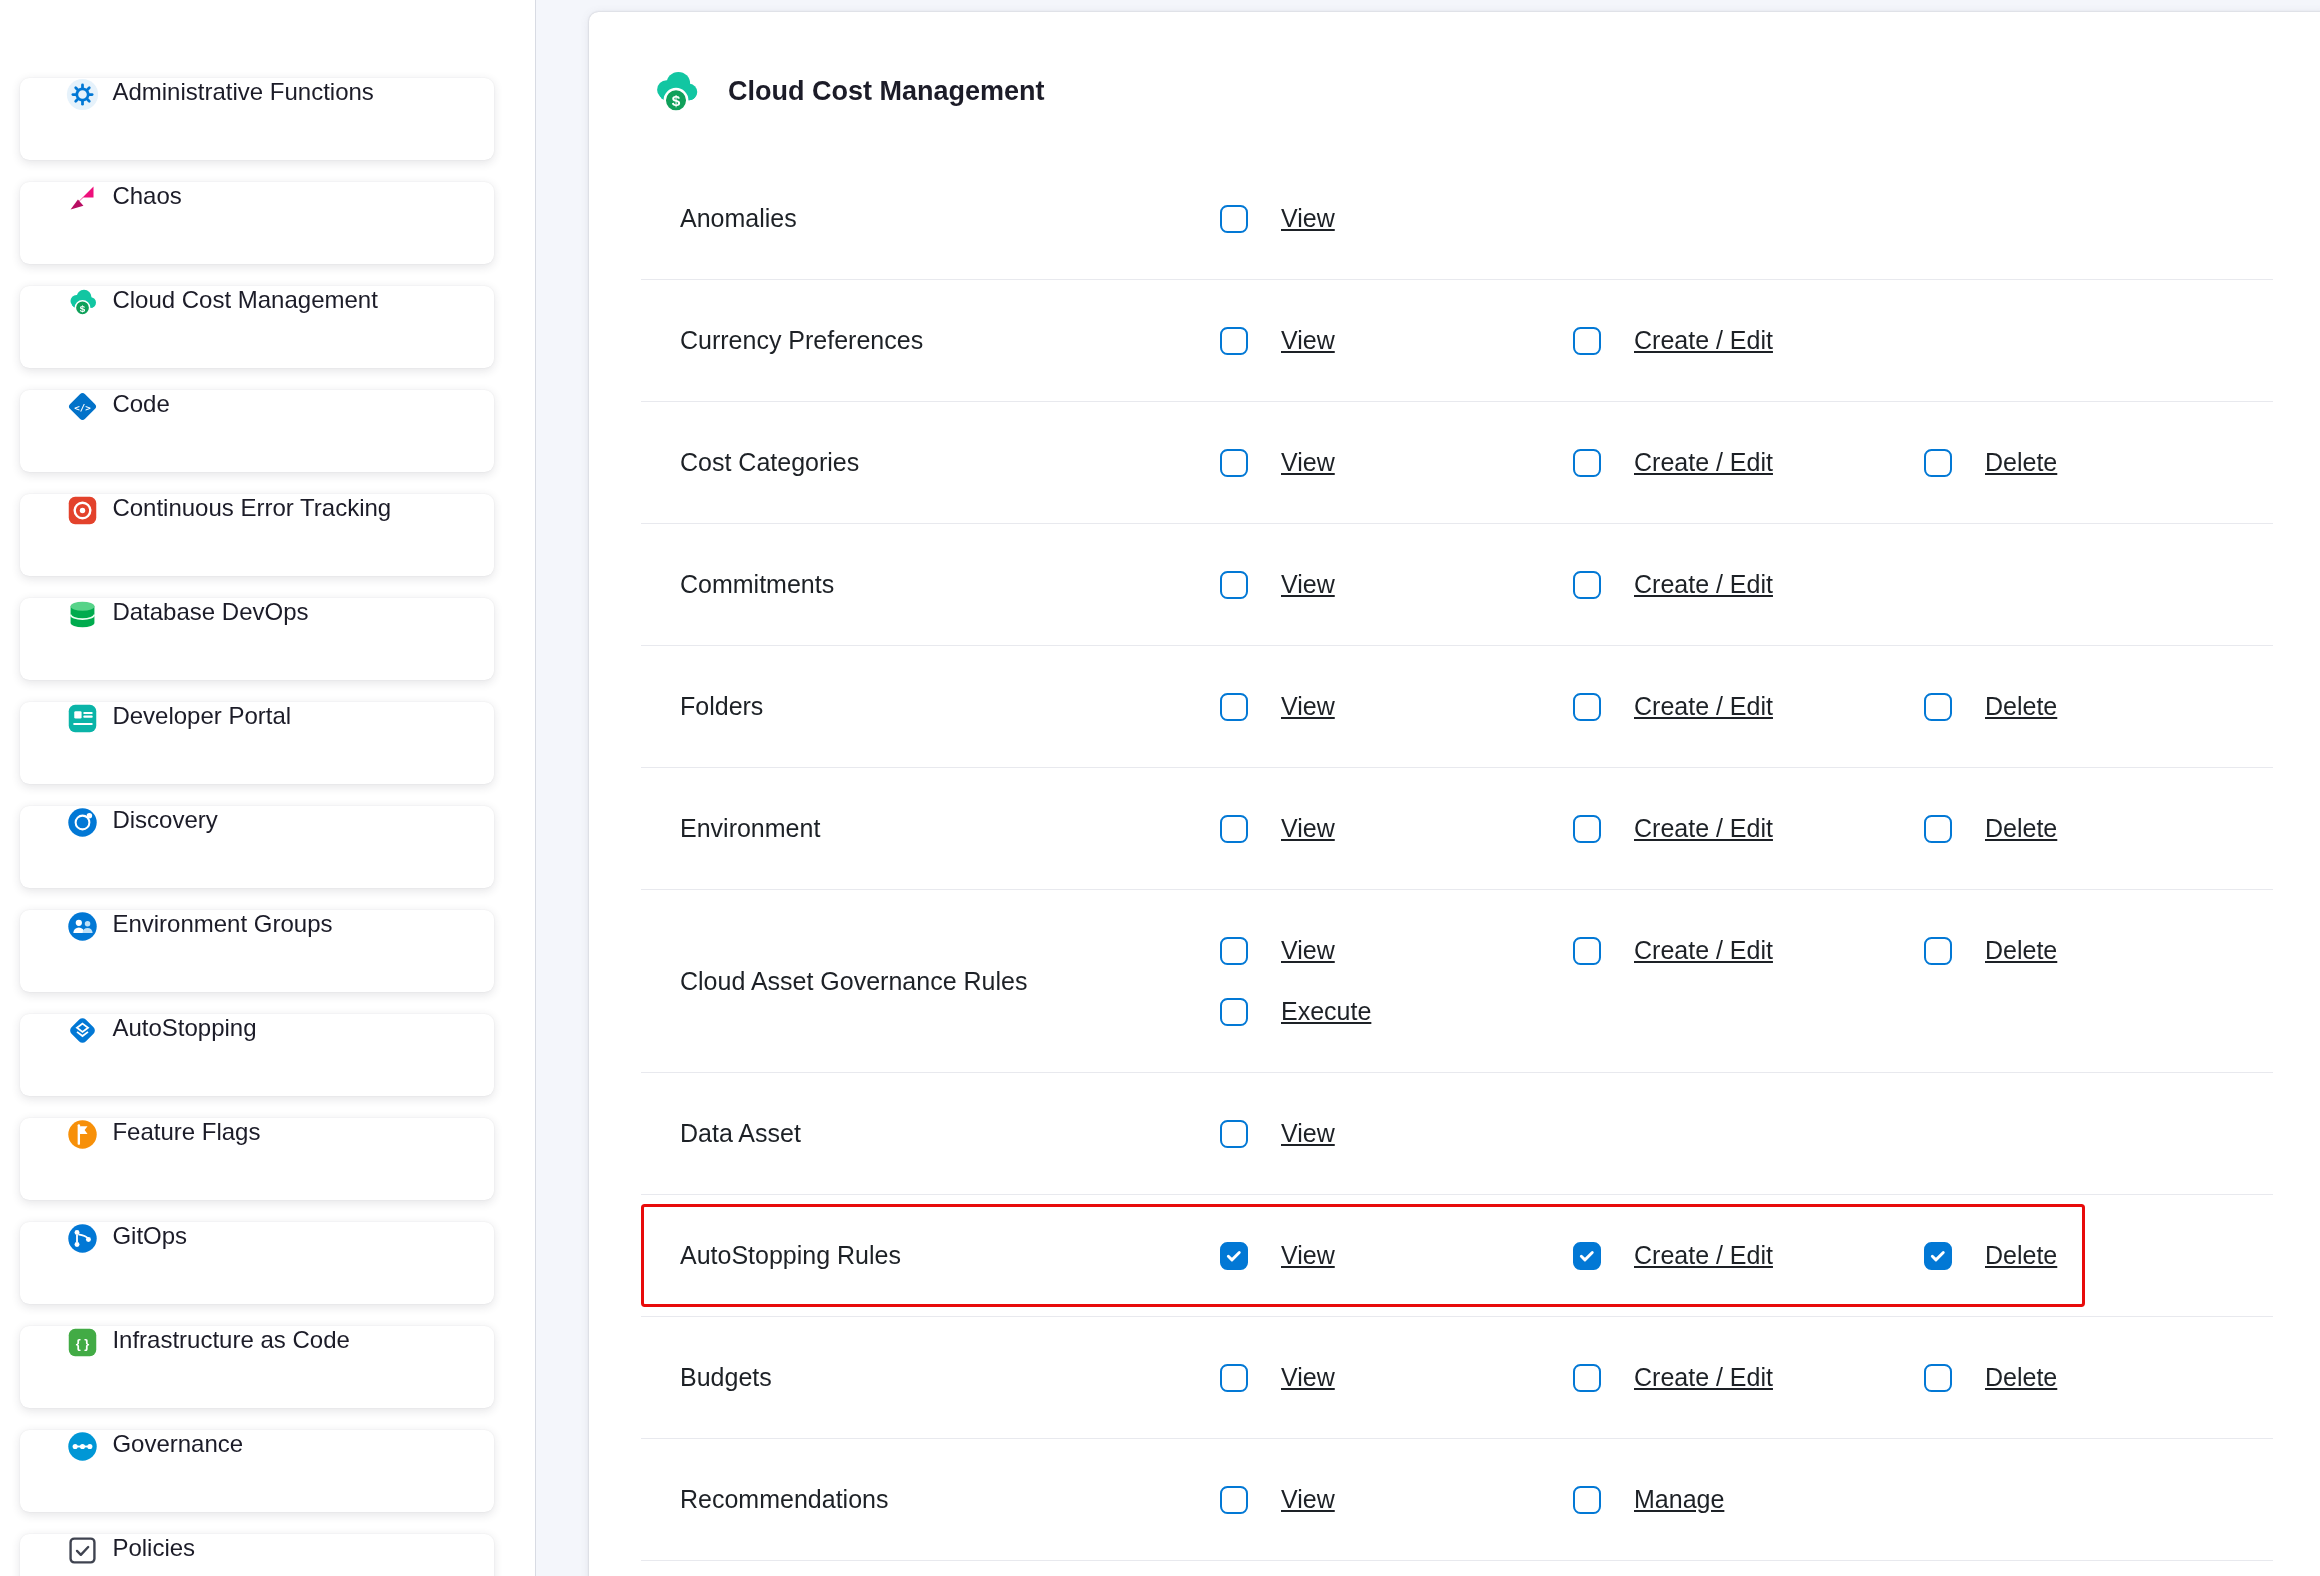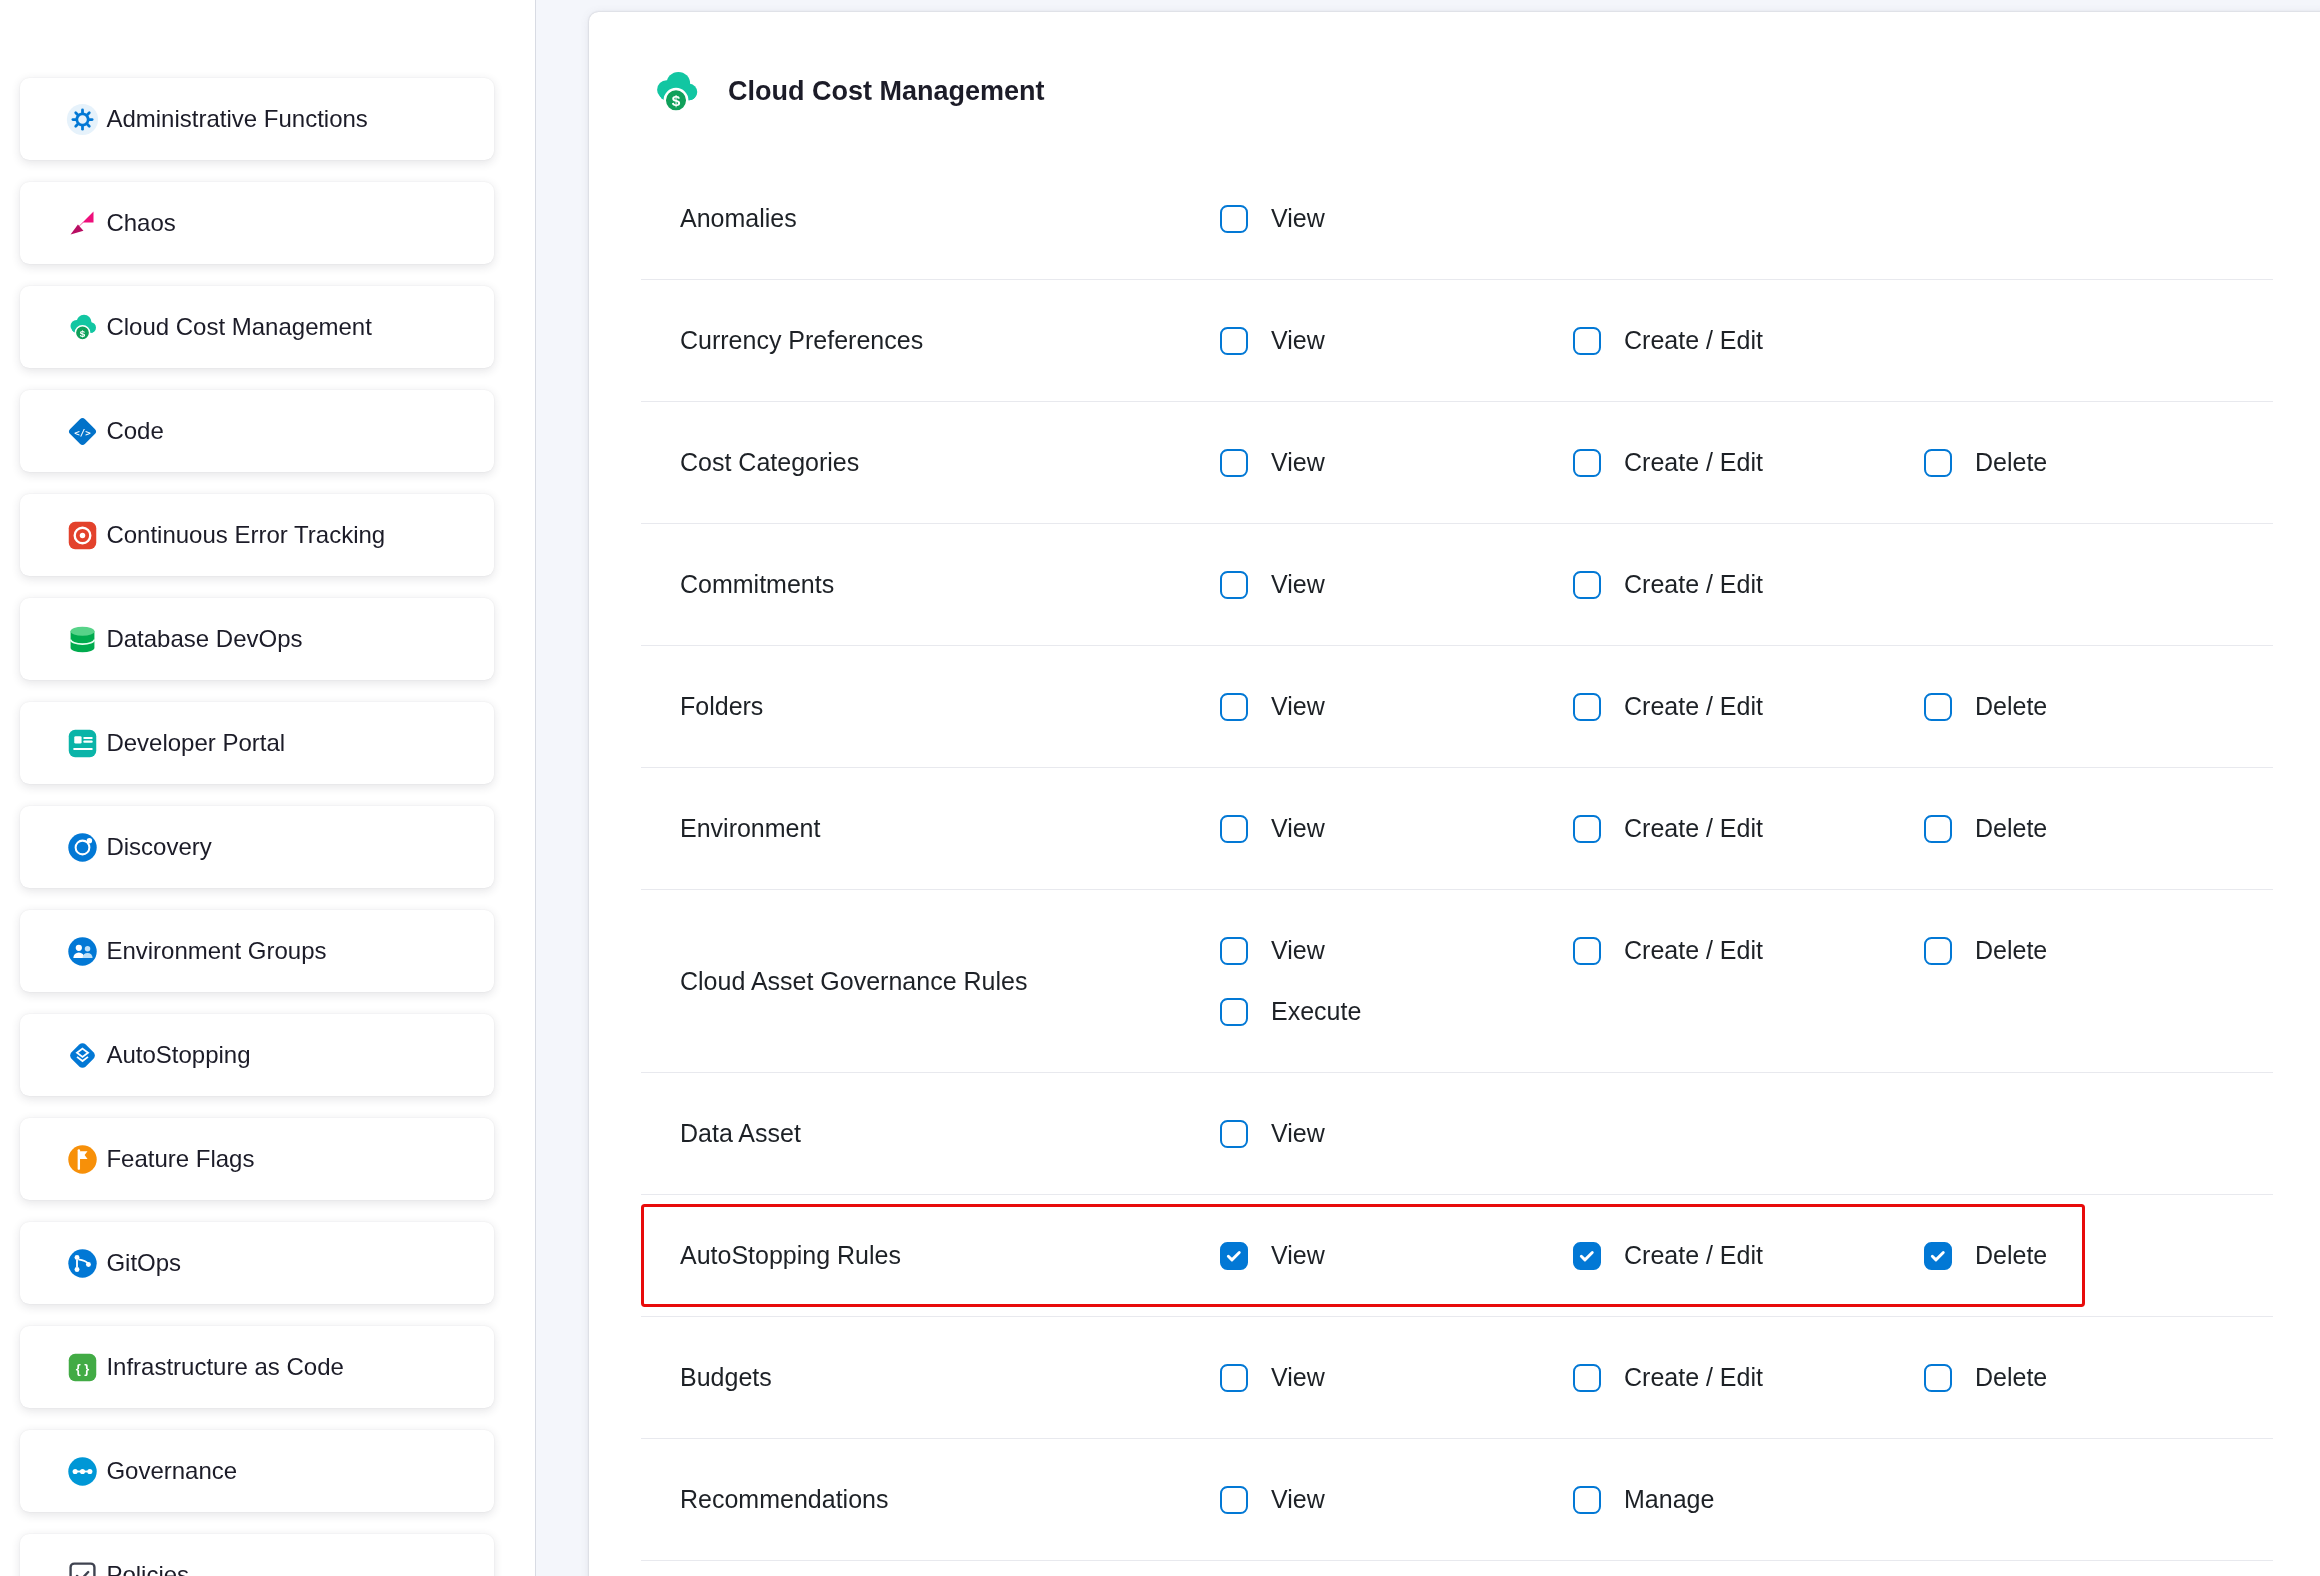--- a/index.html
+++ b/index.html
@@ -13,21 +13,21 @@
   
   .sidebar{
     width:536px;min-width:536px;height:100%;
     background:#ffffff;border-right:1.9px solid #d8dbe3;
     box-sizing:border-box;padding-top:78px;overflow:hidden;
   }
   .side-list{display:flex;flex-direction:column;gap:22px;padding:0 41px 0 20.4px;}
   .side-item{
     height:82px;min-height:82px;background:#ffffff;border-radius:9.3px;
     box-shadow:0 2.8px 9.3px rgba(40,41,61,.12),0 0 1.9px rgba(40,41,61,.07);
-    display:flex;align-items:center;padding-left:46px;gap:7px;cursor:pointer;
+    display:flex;align-items:flex-start;padding-left:46px;gap:13px;cursor:pointer;
   }
   .icon{width:33px;height:33px;flex:none;display:inline-block;}
   .icon svg{width:100%;height:100%;display:block;}
   .side-label{font-size:24px;font-weight:500;color:#1c1c28;white-space:nowrap;}
 
   
   .content{flex:1;background:#f4f6fb;position:relative;height:100%;overflow:hidden;}
   .card{
     position:absolute;left:53px;top:12px;width:1744px;height:1651px;
     background:#ffffff;border-radius:9.3px;
@@ -49,21 +49,21 @@
     padding:46px 0;box-sizing:border-box;
   }
   .perm-label{
     width:579px;flex:none;box-sizing:border-box;padding-left:39px;
     font-size:25px;color:#1d2126;
   }
   .perm-grid{
     flex:1;display:grid;grid-template-columns:353px 351px 1fr;
     row-gap:32px;align-items:center;
   }
-  .perm-cell{display:flex;align-items:center;gap:23px;}
+  .perm-cell{display:flex;align-items:center;gap:33px;text-decoration:underline;}
   .cb{
     width:28px;height:28px;box-sizing:border-box;flex:none;
     border:2.3px solid #0278d5;border-radius:7.4px;background:#fff;
     display:flex;align-items:center;justify-content:center;cursor:pointer;
   }
   .cb.checked{background:#0278d5;border-color:#0278d5;}
   .cb svg{width:17.6px;height:17.6px;display:block;}
   .perm-name{font-size:25px;color:#1d2126;white-space:nowrap;}
 
   .hl-rect{

